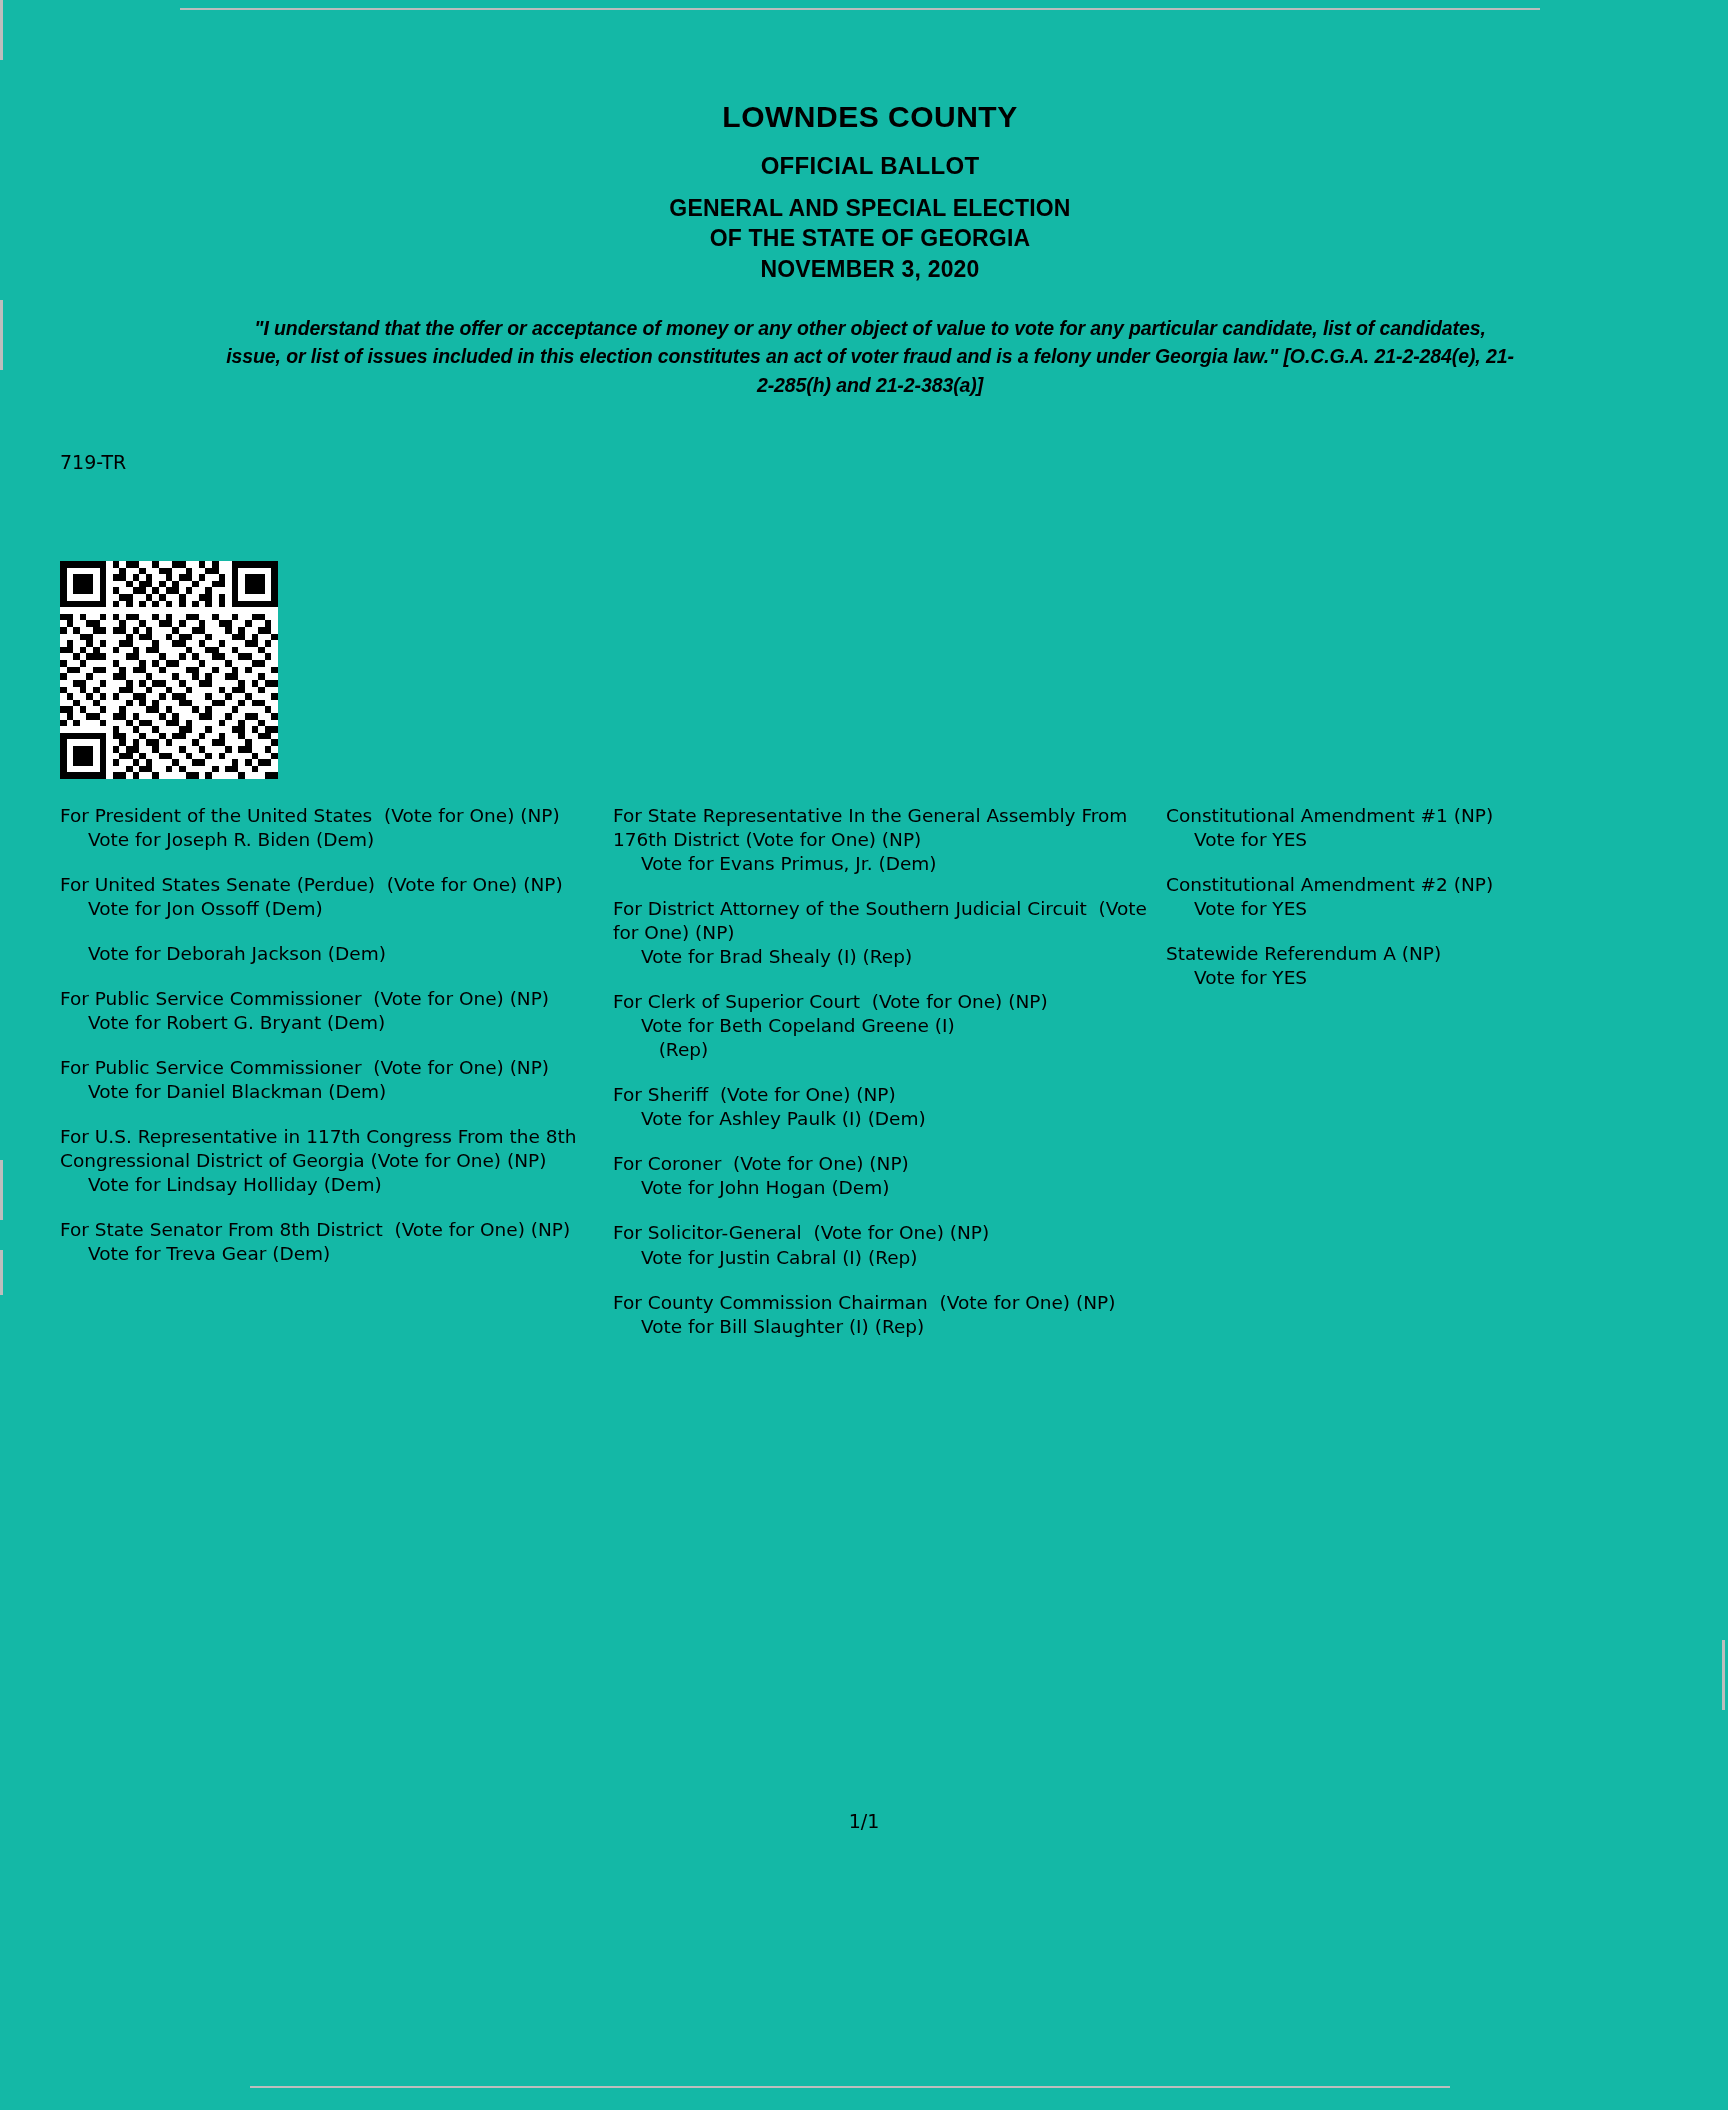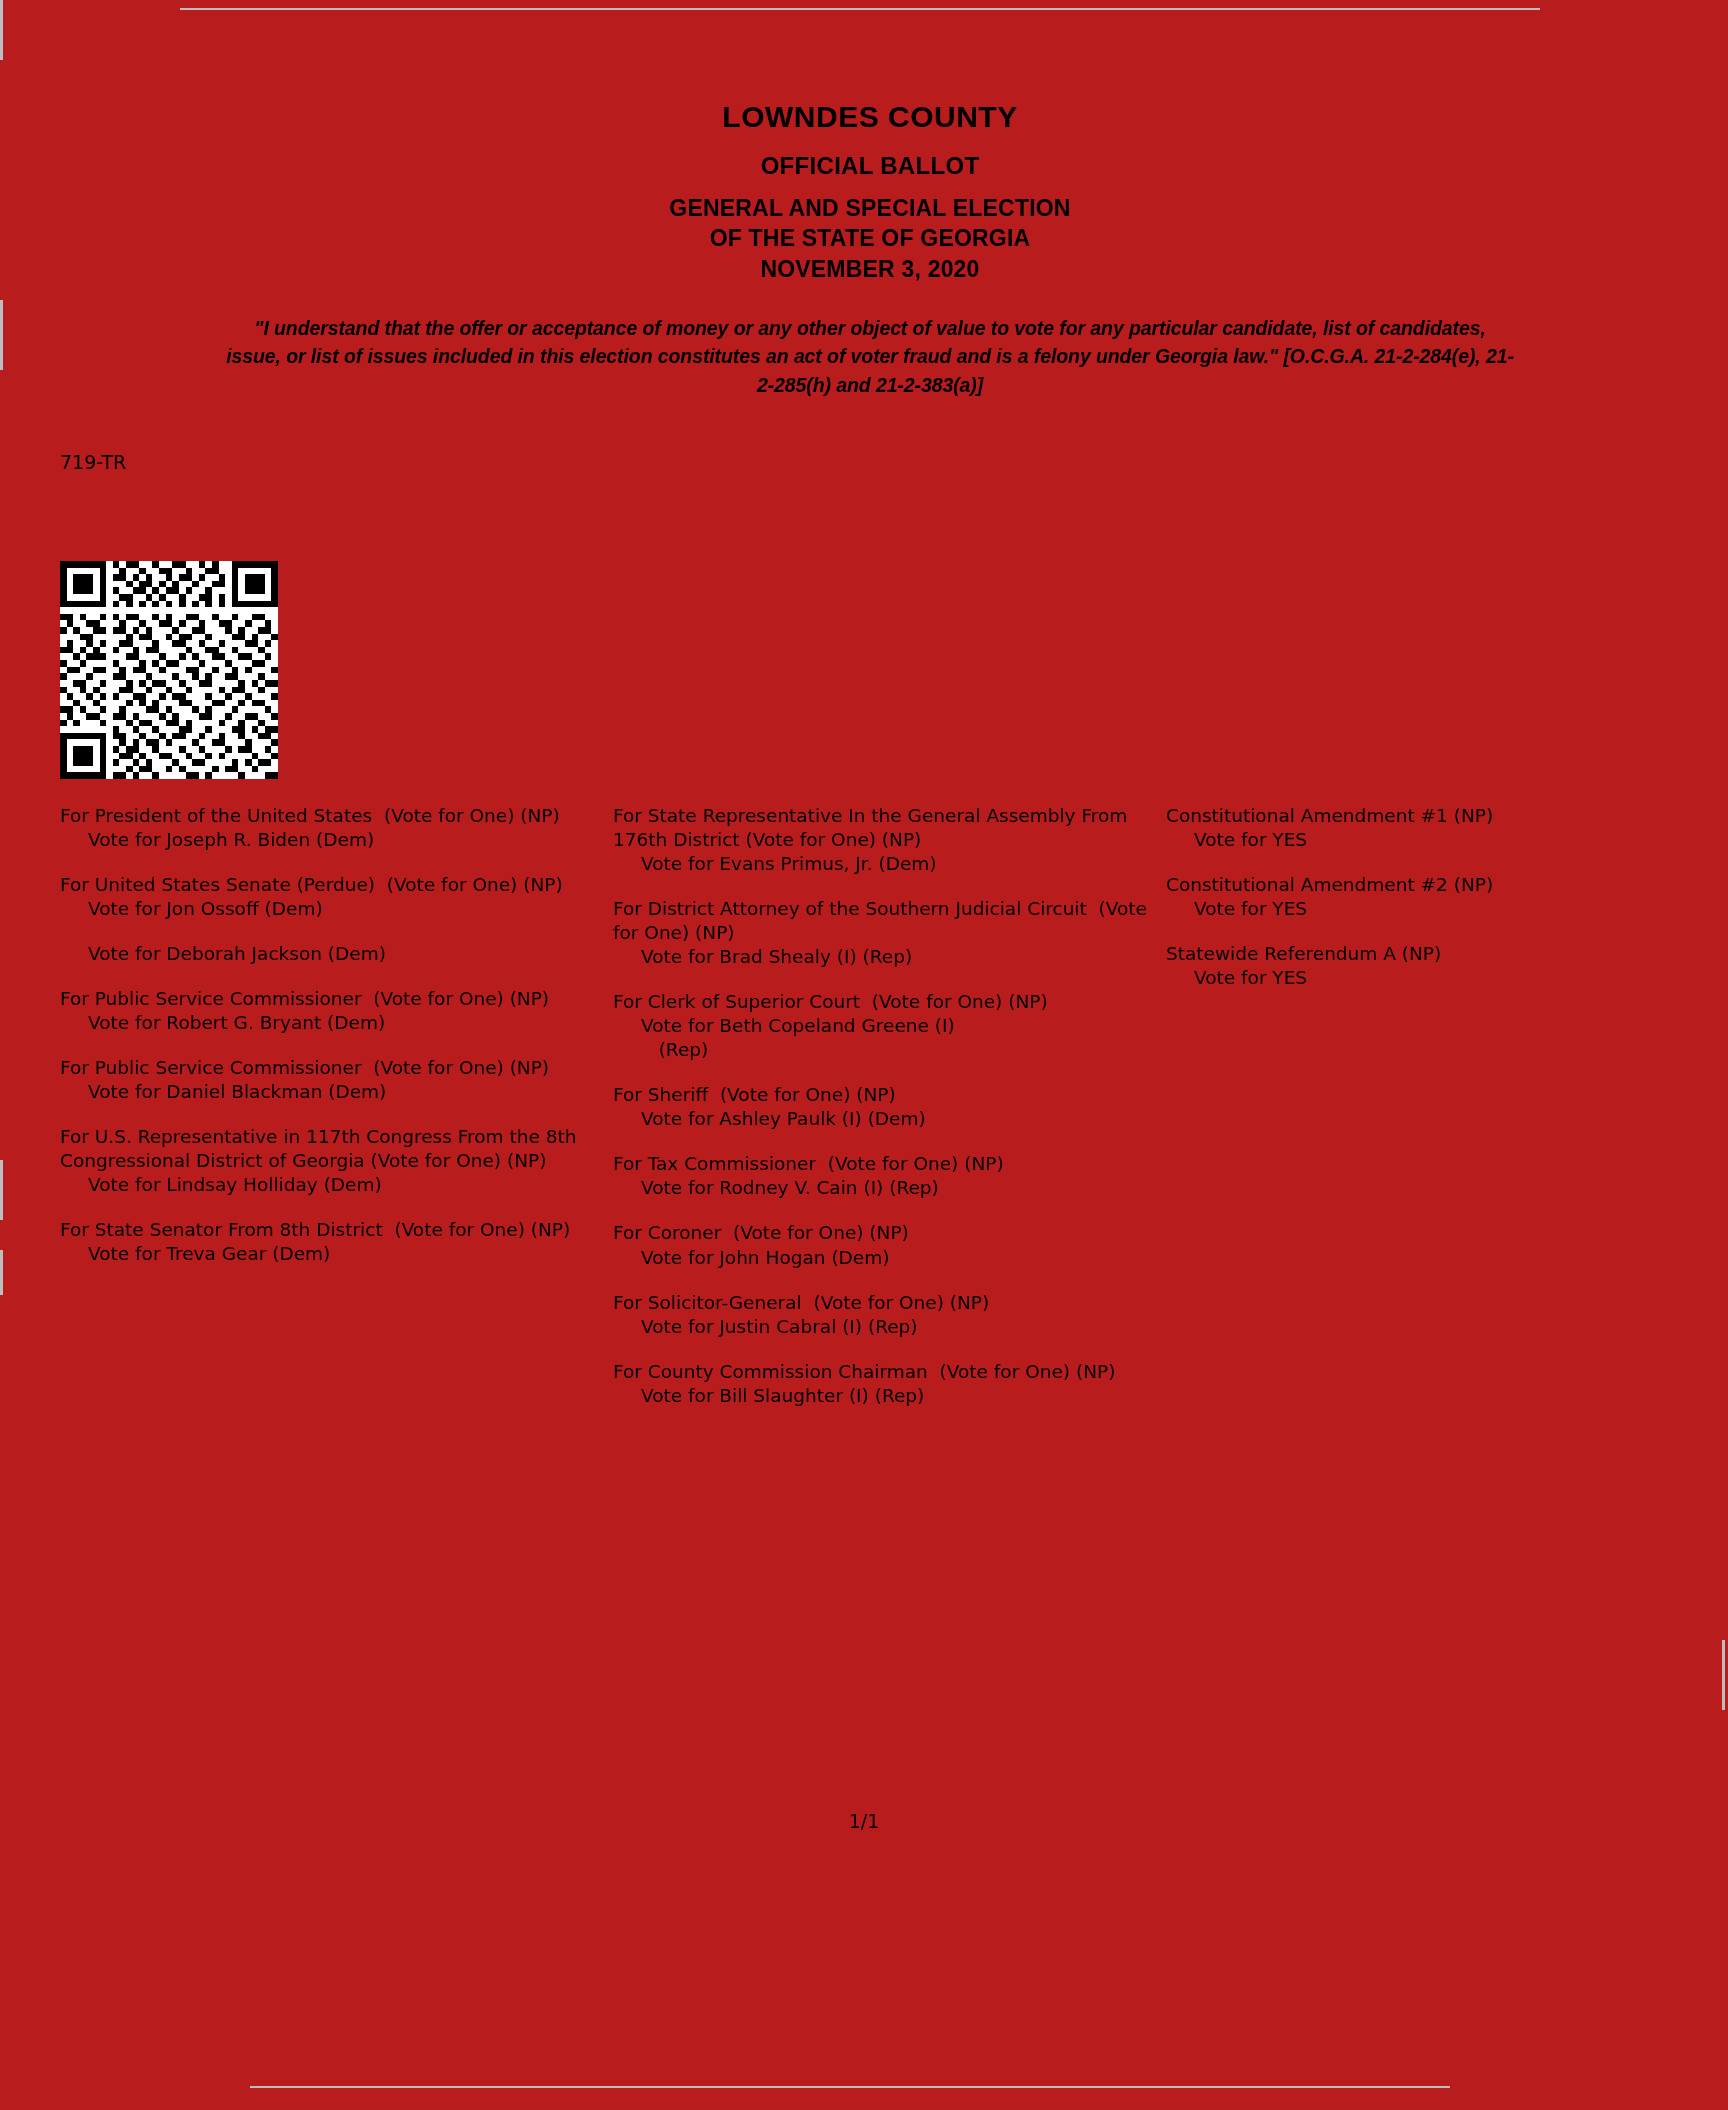--- a/index.html
+++ b/index.html
@@ -14,21 +14,21 @@
     font-family: "DejaVu Sans", sans-serif;
     color: #000000;
     overflow: hidden;
   }
 
   .page {
     position: absolute;
     left: 0; top: 0;
     width: 1728px;
     height: 2110px;
-    background: #b91c1c;
+    background: #14b8a6;
   }
 
   
   .edge-mark {
     position: absolute;
     background: #bdbdbd;
   }
 
   .content {
     position: absolute;
@@ -510,24 +510,20 @@
         <div class="contest">
           <div class="contest-title">For Clerk of Superior Court  (Vote for One) (NP)</div>
           <div class="vote-line indent-more">Vote for Beth Copeland Greene (I)
    (Rep)</div>
         </div>
         <div class="contest">
           <div class="contest-title">For Sheriff  (Vote for One) (NP)</div>
           <div class="vote-line">Vote for Ashley Paulk (I) (Dem)</div>
         </div>
         <div class="contest">
-          <div class="contest-title">For Tax Commissioner  (Vote for One) (NP)</div>
-          <div class="vote-line">Vote for Rodney V. Cain (I) (Rep)</div>
-        </div>
-        <div class="contest">
           <div class="contest-title">For Coroner  (Vote for One) (NP)</div>
           <div class="vote-line">Vote for John Hogan (Dem)</div>
         </div>
         <div class="contest">
           <div class="contest-title">For Solicitor-General  (Vote for One) (NP)</div>
           <div class="vote-line">Vote for Justin Cabral (I) (Rep)</div>
         </div>
         <div class="contest">
           <div class="contest-title">For County Commission Chairman  (Vote for One) (NP)</div>
           <div class="vote-line">Vote for Bill Slaughter (I) (Rep)</div>

